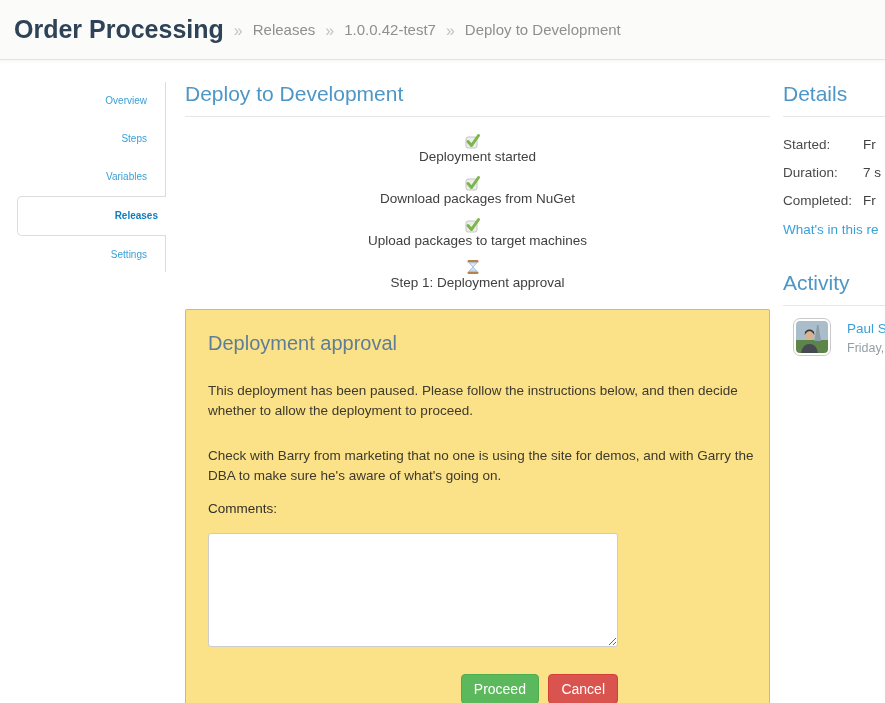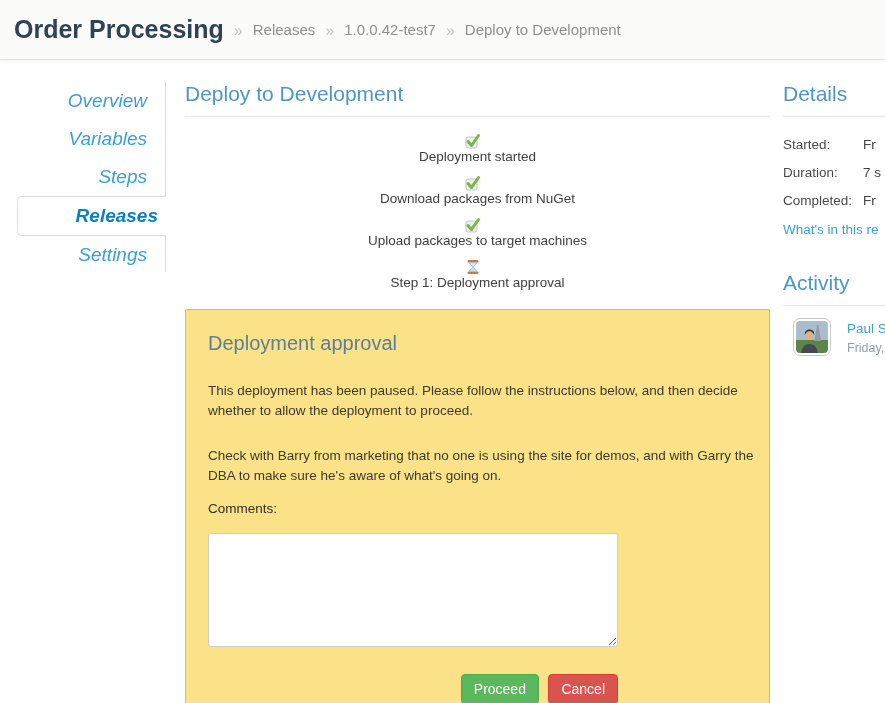--- a/index.html
+++ b/index.html
@@ -11,22 +11,22 @@
           background:#fbfbf9;border-bottom:1px solid #e2e2e0;display:flex;align-items:center;
           padding-left:14px;box-shadow:0 2px 3px rgba(0,0,0,0.03);}
   .project-title{font-size:25px;font-weight:600;color:#2e4357;margin:0;cursor:pointer;}
   .sep{color:#c3c3c1;font-size:16px;margin:0 10px;transform:translateY(1px);}
   .crumb{color:#8f8f8d;font-size:15px;text-decoration:none;cursor:pointer;}
   .crumb.current{cursor:default;}
 
   
   .sidebar{position:absolute;left:0;top:82px;width:166px;height:190px;box-sizing:border-box;
            border-right:1px solid #dcdcdc;}
-  .tab{box-sizing:border-box;padding:10px 18px 10px 10px;text-align:right;font-size:19px;
-       line-height:18px;color:#3aa0d6;cursor:pointer;font-style:italic;}
+  .tab{box-sizing:border-box;padding:10px 18px 10px 10px;text-align:right;font-size:10px;
+       line-height:18px;color:#3aa0d6;cursor:pointer;}
   .tab.active{background:#fff;border:1px solid #dcdcdc;border-right:none;margin-right:-1px;
        border-radius:5px 0 0 5px;color:#0d7ec0;font-weight:bold;padding-right:8px;margin-left:17px;}
 
   
   .main{position:absolute;left:185px;top:82px;width:585px;}
   .h-blue{margin:0;font-size:21px;font-weight:400;color:#4e96c6;padding-bottom:10px;
           border-bottom:1px solid #e6e6e4;}
   .steps{margin-top:16px;}
   .step{display:flex;align-items:center;margin-bottom:11px;font-size:13.5px;color:#404040;flex-direction:column;}
   .step .ic{width:16px;height:16px;margin-right:10px;flex:none;display:inline-flex;}
@@ -74,22 +74,22 @@
     <span class="sep">»</span>
     <a class="crumb">Releases</a>
     <span class="sep">»</span>
     <a class="crumb">1.0.0.42-test7</a>
     <span class="sep">»</span>
     <span class="crumb current">Deploy to Development</span>
   </div>
 
   <div class="sidebar">
     <div class="tab">Overview</div>
+    <div class="tab">Steps</div>
     <div class="tab">Variables</div>
-    <div class="tab">Steps</div>
     <div class="tab active">Releases</div>
     <div class="tab">Settings</div>
   </div>
 
   <div class="main">
     <h2 class="h-blue">Deploy to Development</h2>
 
     <div class="steps">
       <div class="step">
         <span class="ic">

